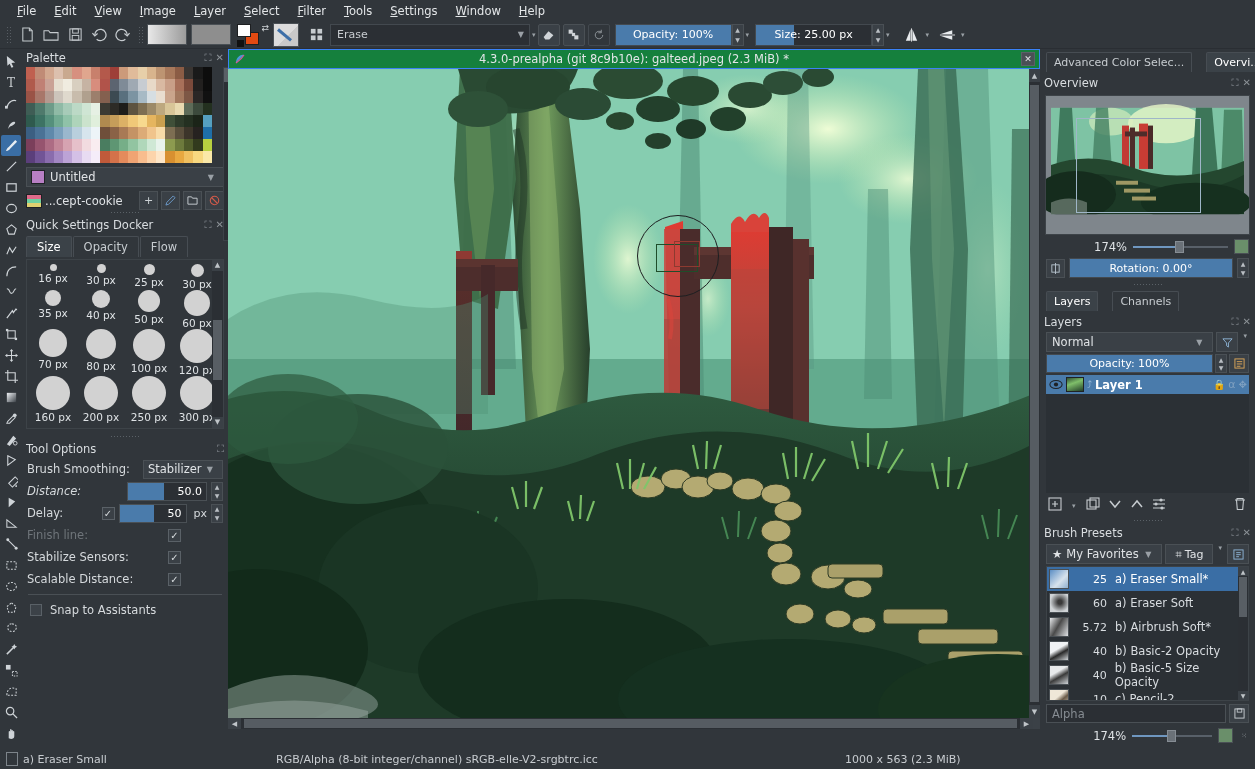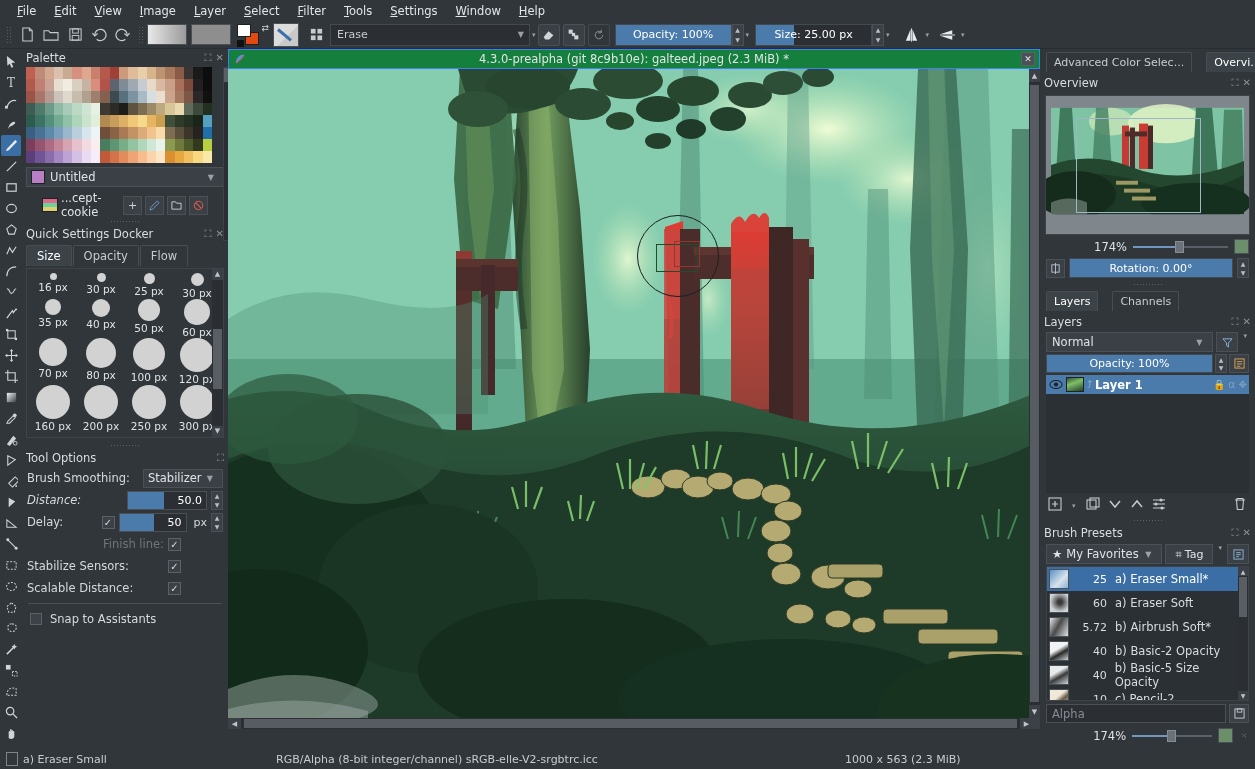--- a/index.html
+++ b/index.html
@@ -108,21 +108,21 @@
   .sizegrid { display:grid; grid-template-columns: repeat(4, 1fr); padding: 4px 2px; }
   .sizecell { display:flex; flex-direction:column; align-items:center; gap: 1px; }
   .sizedot { border-radius: 50%; background: #d2d2d2; }
   .sizelabel { font-size: 10.5px; color:#dfe3e6; }
   .sg-scroll { position:absolute; right:0; top:0; width:11px; bottom:0; background:#2b2f34; }
   .sg-scroll .thumb { position:absolute; left:1px; right:1px; top:60px; height:60px; background:#585e64; }
   .sg-arrow { position:absolute; left:0; right:0; height:11px; background:#3a4046; color:#bfc4c8; font-size:7px; text-align:center; line-height:11px;}
 
   .optrow { display:flex; align-items:center; height: 22px; padding: 0 5px; gap: 4px; }
   .optlabel { font-size: 11.5px; color:#d6dadd; }
-  .optlabel.dim { color:#6f757a;text-align:right; }
+  .optlabel.dim { color:#6f757a; }
   .chk { width:13px; height:13px; border:1px solid #5a6167; background:#3a4046; color:#d6dadd;
       font-size:10px; display:flex; align-items:center; justify-content:center; }
   .valfield { height: 19px; border:1px solid #4a5055; background:#2b2f34; position:relative;
       display:flex; align-items:center; justify-content:flex-end; padding-right:4px; color:#fff; font-size:11px; }
   .valfield .fill { position:absolute; left:0; top:0; bottom:0; background:#4a7bab; }
   .valfield span { position:relative; z-index:2; }
   .hr { height:1px; background:#4a5055; margin: 4px 6px; }
 
   
   .canvasarea { position:absolute; left:228px; top:49px; width: 812px; height: 700px; background:#31363b; }
@@ -696,21 +696,21 @@
     </div>
 
     <div style="display:flex;gap:3px;margin:4px;">
       <div class="combo" style="flex:1">
         <span class="sw-chip" style="background:#b87fc4"></span>
         <span>Untitled</span>
         <span class="dropdown-arrow">▼</span>
       </div>
     </div>
 
-    <div style="display:flex;gap:3px;margin:0 20px;align-items:center;">
+    <div style="display:flex;gap:3px;margin:0 4px;align-items:center;">
       <span class="sw-chip" style="width:16px;height:14px;background:linear-gradient(180deg,#e06a8a 33%,#6fd0a0 33%,#6fd0a0 66%,#e0d070 66%)"></span>
       <span style="flex:1;font-size:11.5px;color:#e0e3e6">...cept-cookie</span>
       <span class="iconbtn">+</span>
       <span class="iconbtn">
         <svg width="11" height="11" viewBox="0 0 12 12">
             <path d="M1 11l1-3 7-7 2 2-7 7z" fill="none" stroke="#6f9ecf" stroke-width="1"></path>
           </svg>
       </span>
       <span class="iconbtn">
         <svg width="11" height="11" viewBox="0 0 12 12">

